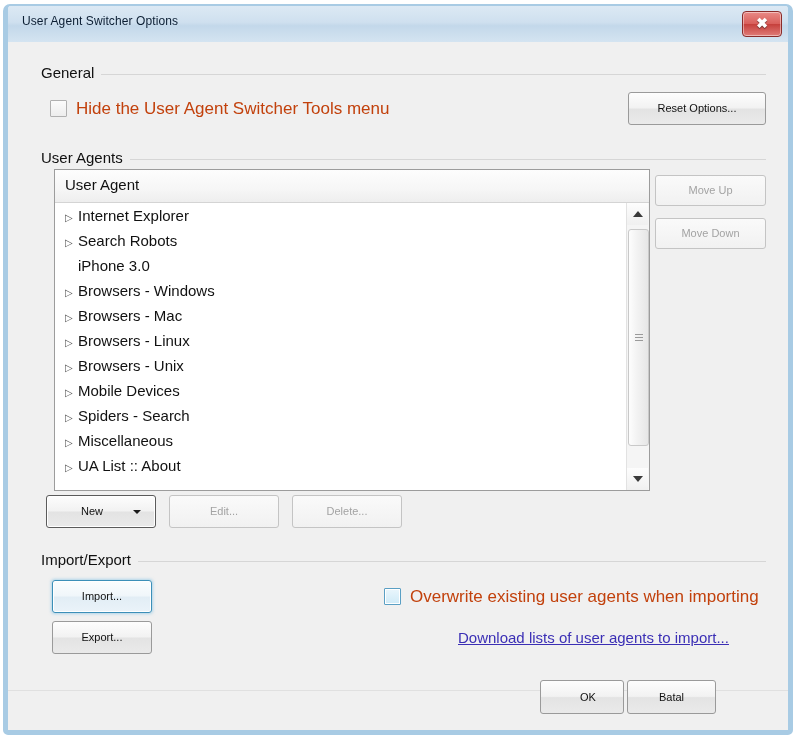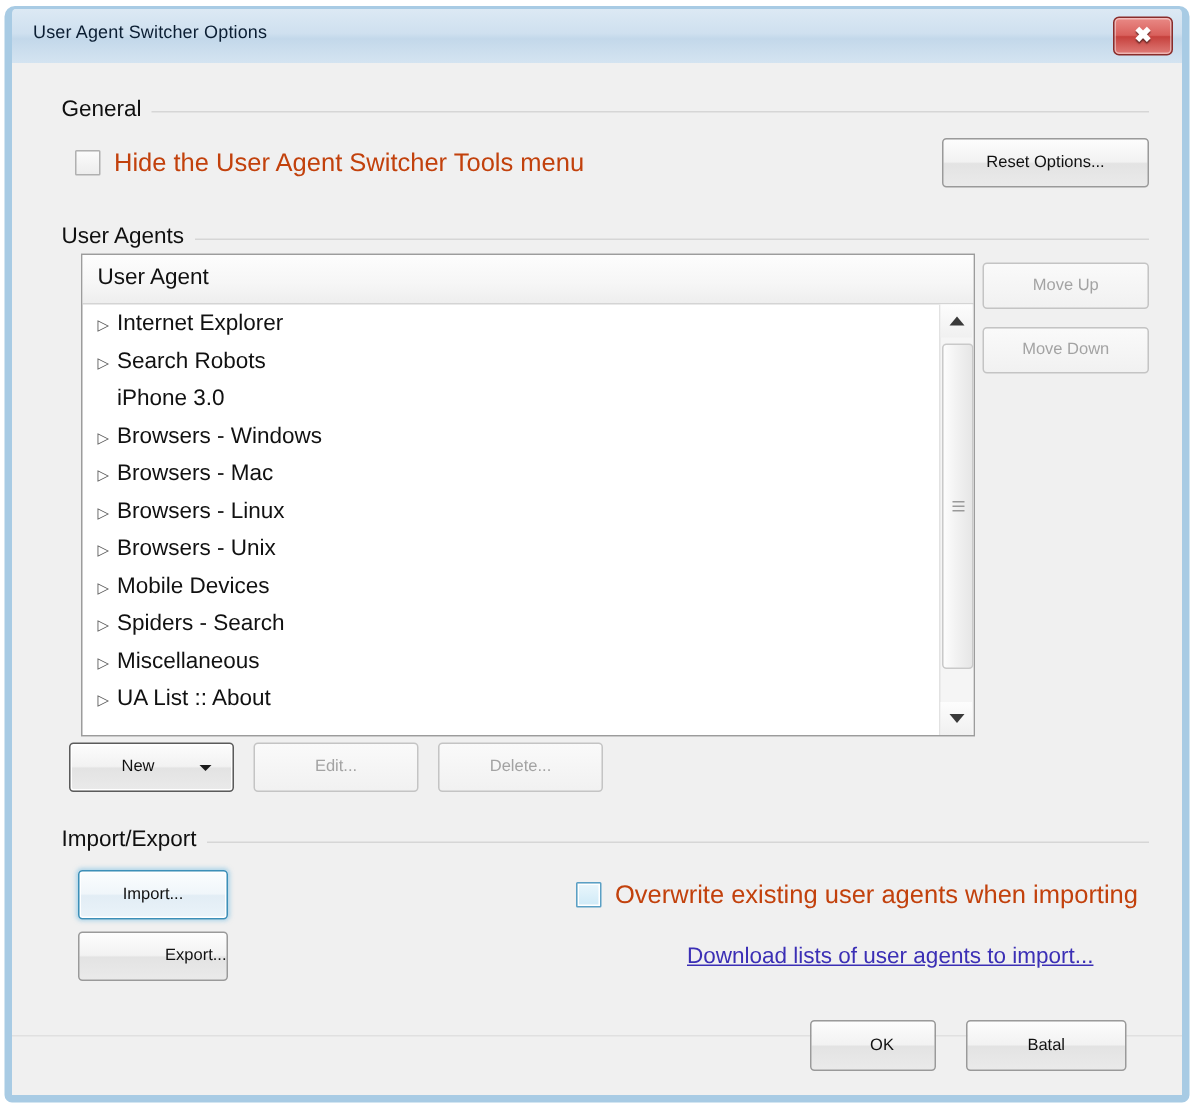--- a/index.html
+++ b/index.html
@@ -357,32 +357,32 @@
     </div>
 
     <div class="groupbox" style="left:33px; top:509px; width:725px; height:115px;">
       <div class="group-rule"></div>
       <div class="group-label">Import/Export</div>
     </div>
 
     <div class="btn hl" style="left:44px; top:538px; width:100px; height:33px; line-height:31px;">
       <span class="btn-text">Import...</span>
     </div>
-    <div class="btn" style="left:44px; top:579px; width:100px; height:33px; line-height:31px;text-align:right;">
+    <div class="btn" style="left:44px; top:579px; width:100px; height:33px; line-height:31px;">
       <span class="btn-text">Export...</span>
     </div>
 
     <div class="cbox hovered" style="left:376px; top:546px;"></div>
     <div class="cbox-label" style="left:402px; top:545px;">Overwrite existing user agents when importing</div>
 
     <div id="download-link" style="left:450px; top:587px;">Download lists of user agents to import...</div>
 
     <div id="bottom-rule" style="top:648px;"></div>
 
     <div class="btn" style="left:532px; top:638px; width:84px; height:34px; line-height:32px;padding-left:12px;">
       <span class="btn-text">OK</span>
     </div>
-    <div class="btn" style="left:636px; top:638px; width:107px; height:34px; line-height:32px;">
+    <div class="btn" style="left:619px; top:638px; width:89px; height:34px; line-height:32px;">
       <span class="btn-text">Batal</span>
     </div>
 
   </div>
 </div>
 
 </body></html>

